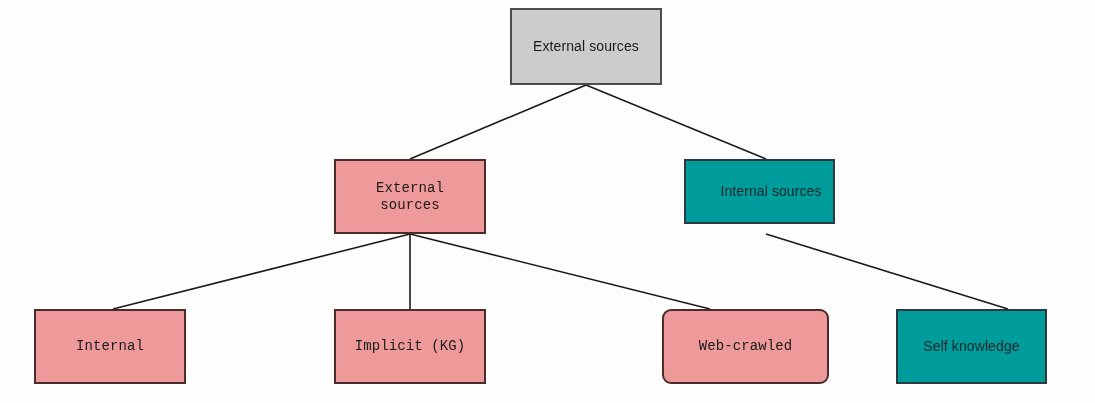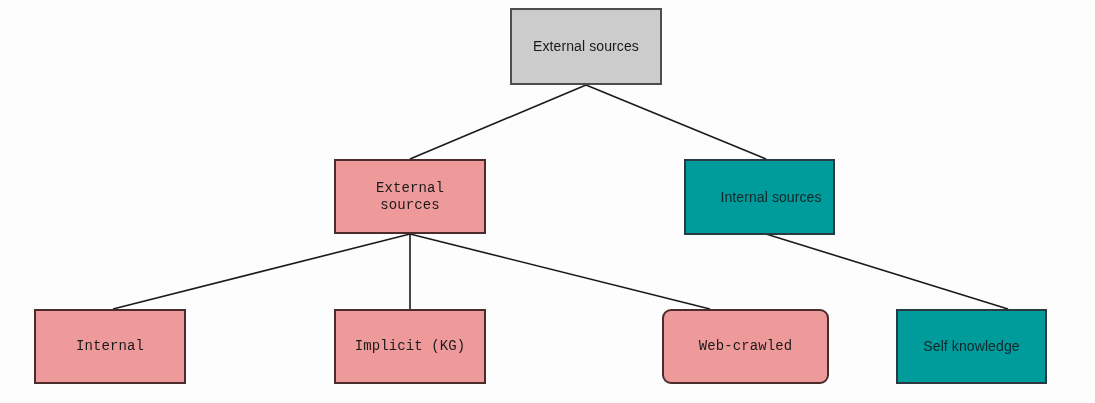--- a/index.html
+++ b/index.html
@@ -75,21 +75,21 @@
       <line x1="410" y1="234" x2="710" y2="309" stroke="#1a1a1a" stroke-width="1.6"></line>
       <line x1="766" y1="234" x2="1008" y2="309" stroke="#1a1a1a" stroke-width="1.6"></line>
     </svg>
   <div id="node-layer">
       <div class="node root" style="left: 510px; top: 8px; width: 152px; height: 77px;">
         <span class="node-label">External sources</span>
       </div>
       <div class="node pink" style="left: 334px; top: 159px; width: 152px; height: 75px;">
         <span class="node-label">External sources</span>
       </div>
-      <div class="node teal" style="left: 684px; top: 159px; width: 151px; height: 76px; padding-left: 23px;">
+      <div class="node teal" style="left: 684px; top: 159px; width: 151px; height: 65px; padding-left: 23px;">
         <span class="node-label">Internal sources</span>
       </div>
       <div class="node pink" style="left: 34px; top: 309px; width: 152px; height: 75px;">
         <span class="node-label">Internal</span>
       </div>
       <div class="node pink" style="left: 334px; top: 309px; width: 152px; height: 75px;">
         <span class="node-label">Implicit (KG)</span>
       </div>
       <div class="node pink" style="left: 662px; top: 309px; width: 167px; height: 75px; border-radius: 9px;">
         <span class="node-label">Web-crawled</span>

